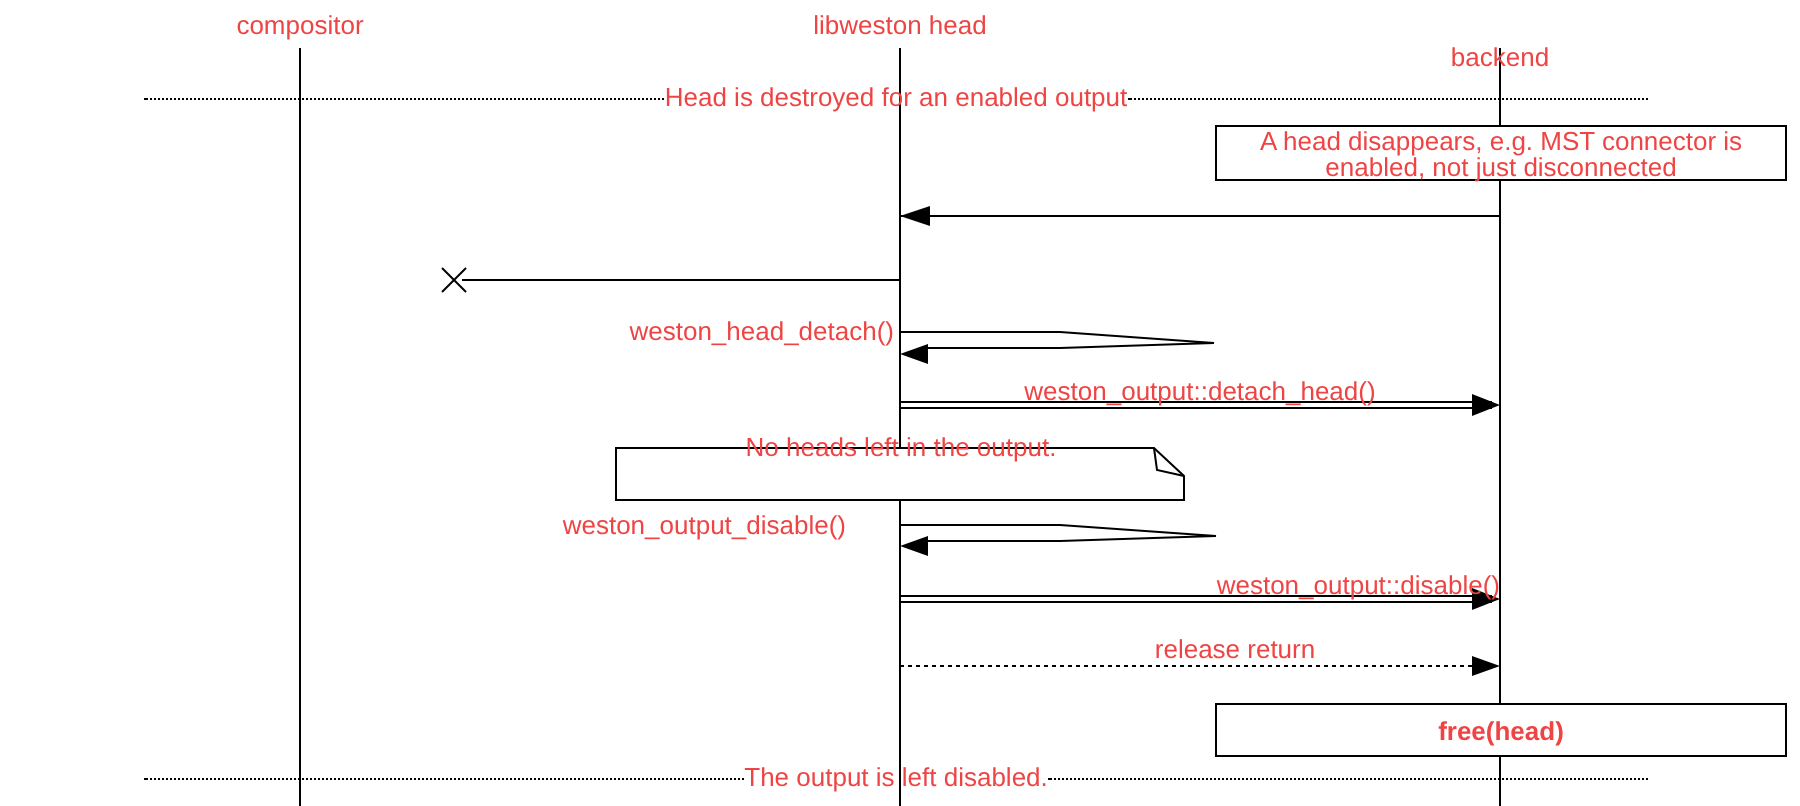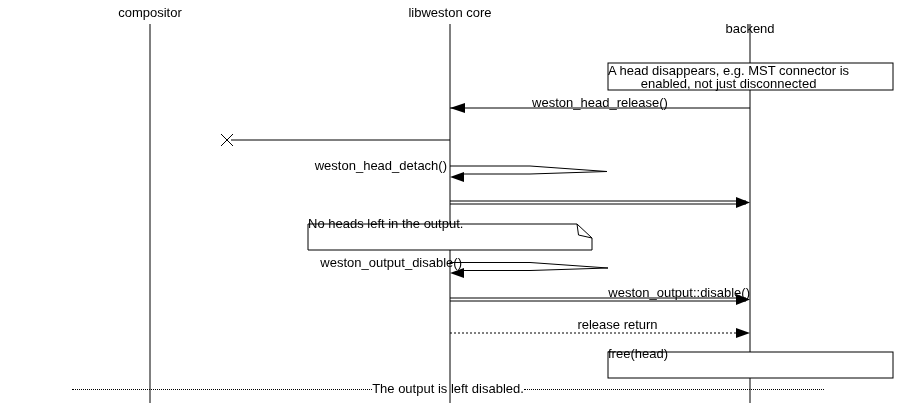--- a/index.html
+++ b/index.html
@@ -3,31 +3,31 @@
 <meta charset="utf-8">
 <style>
   html, body { margin: 0; padding: 0; background: #ffffff; }
   .stage {
     position: relative;
     width: 900px;
     height: 403px;
     background: #ffffff;
     font-family: "Liberation Sans", sans-serif;
     font-size: 13px;
-    color: #000000;
+    color: #ef4444;
     overflow: hidden;
   }
   .stage svg { position: absolute; left: 0; top: 0; }
   .lbl { position: absolute; white-space: nowrap; line-height: 15px; }
   .ctr { text-align: center; }
   .flexnote {
     position: absolute;
     display: flex;
     align-items: center;
-    justify-content: flex-start;
+    justify-content: center;
     text-align: center;
     line-height: 13px;
   }
   .divider {
     position: absolute;
     display: flex;
     align-items: center;
     height: 14px;
   }
   .divider .dots { flex: 1 1 auto; height: 0; border-top: 1px dotted #000000; }
@@ -68,43 +68,48 @@
 
     <line x1="450" y1="298" x2="746" y2="298" stroke="#000"></line>
     <line x1="450" y1="301" x2="746" y2="301" stroke="#000"></line>
     <polygon points="750,299.5 736,294 736,305" fill="#000"></polygon>
 
     <line x1="450" y1="333" x2="742" y2="333" stroke="#000" stroke-dasharray="2,2"></line>
     <polygon points="750,333 736,328 736,338" fill="#000"></polygon>
   </svg>
 
   <div class="lbl ctr" style="left:50px; top:5px; width:200px;">compositor</div>
-  <div class="lbl ctr" style="left:350px; top:5px; width:200px;">libweston core</div>
+  <div class="lbl ctr" style="left:350px; top:5px; width:200px;">libweston head</div>
   <div class="lbl ctr" style="left:650px; top:21px; width:200px;">backend</div>
 
+  <div class="divider" style="left:72px; top:42px; width:752px;">
+    <div class="dots"></div>
+    <div class="dlabel">Head is destroyed for an enabled output</div>
+    <div class="dots"></div>
+  </div>
 
   <div class="flexnote" style="left:608px; top:63px; width:285px; height:27px;">
     <div>
       <span>A head disappears, e.g. MST connector is</span><br>
       <span>enabled, not just disconnected</span>
     </div>
   </div>
 
-  <div class="lbl ctr" style="left:450px; top:95px; width:300px;">weston_head_release()</div>
   <div class="lbl" style="right:453px; top:158px;">weston_head_detach()</div>
+  <div class="lbl ctr" style="left:450px; top:188px; width:300px;">weston_output::detach_head()</div>
 
   <div class="flexnote" style="left:308px; top:210px; width:285px; height:26px;">
     <span>No heads left in the output.</span>
   </div>
 
-  <div class="lbl" style="right:438px; top:255px;">weston_output_disable()</div>
+  <div class="lbl" style="right:477px; top:255px;">weston_output_disable()</div>
   <div class="lbl ctr" style="left:450px; top:285px; width:300px;text-align:right;">weston_output::disable()</div>
   <div class="lbl ctr" style="left:450px; top:317px; width:335px;">release return</div>
 
-  <div class="flexnote" style="left:608px; top:340px; width:285px; height:26px;">free(head)</div>
+  <div class="flexnote" style="left:608px; top:352px; width:285px; height:26px;font-weight:bold;">free(head)</div>
 
   <div class="divider" style="left:72px; top:382px; width:752px;align-items:center;">
     <div class="dots"></div>
     <div class="dlabel">The output is left disabled.</div>
     <div class="dots"></div>
   </div>
 
 </div>
 
 </body></html>

